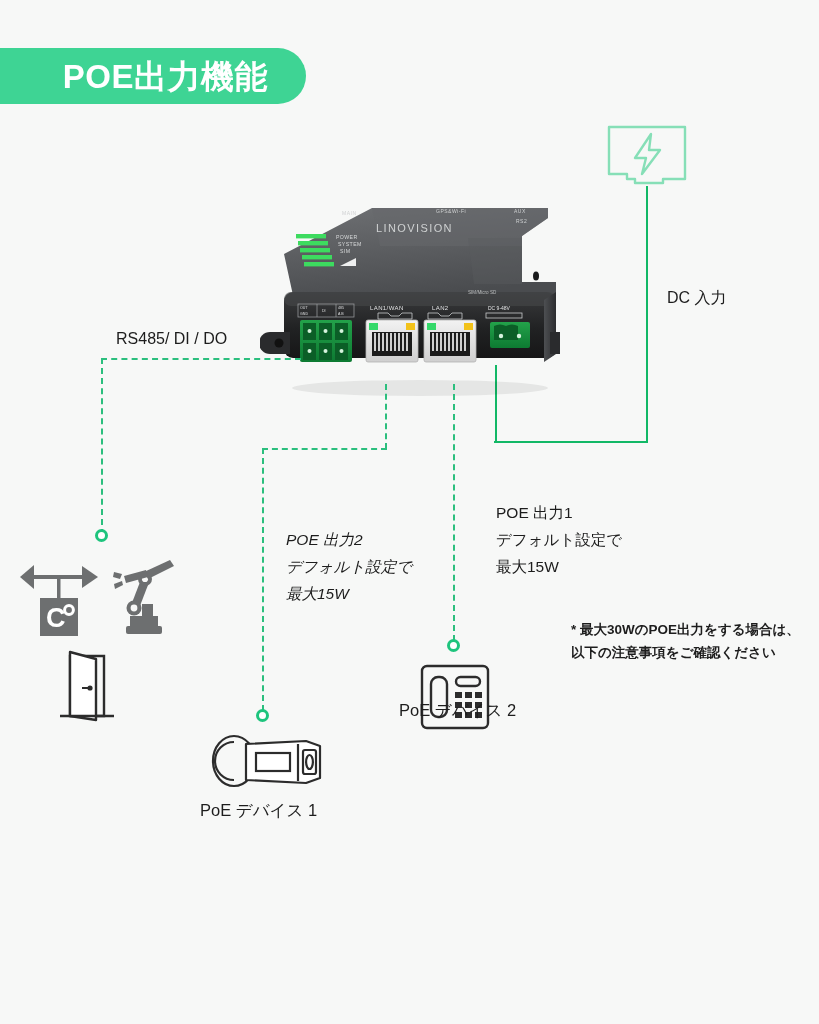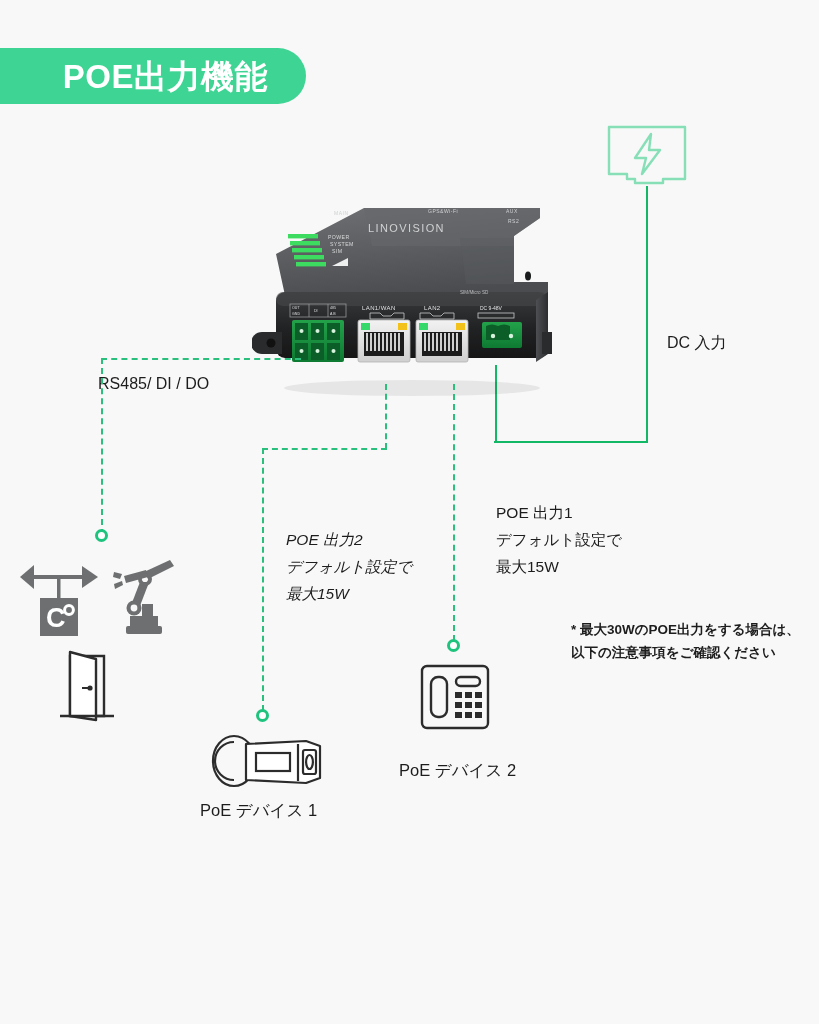--- a/index.html
+++ b/index.html
@@ -43,21 +43,21 @@
   }
 
   
   .label {
     position: absolute;
     color: #1d1d1d;
     font-size: 15.5px;
     line-height: 27px;
     white-space: pre-line;
   }
-  .label.big { font-size: 16px; margin-top: 45px; }
+  .label.big { font-size: 16px; }
   .dash-h {
     position: absolute;
     height: 0;
     border-top: 2px dashed #2bbf7e;
   }
   .dash-v {
     position: absolute;
     width: 0;
     border-left: 2px dashed #2bbf7e;
   }
@@ -77,21 +77,21 @@
     height: 13px;
     border-radius: 50%;
     background: #ffffff;
     border: 3.5px solid #1ec47d;
     box-sizing: border-box;
   }
 
   
   #device {
     position: absolute;
-    left: 252px;
+    left: 260px;
     top: 196px;
     width: 300px;
     height: 200px;
   }
   .dev-svg { display: block; }
 
   
   .icon-wrap { position: absolute; }
   .icon-caption {
     position: absolute;
@@ -286,21 +286,21 @@
 
       <g>
         <rect x="230" y="126" width="40" height="26" rx="2" fill="url(#grnTerm)"></rect>
         <path d="M234 130 q6 -3 12 0 q6 -3 12 0 l0 14 h-24 z" fill="#0b5e27"></path>
         <circle cx="241" cy="140" r="2.2" fill="#d6f2dd"></circle>
         <circle cx="259" cy="140" r="2.2" fill="#d6f2dd"></circle>
       </g>
     </svg>
   </div>
 
-  <div class="label big" style="left:98px; top:325px;">RS485/ DI / DO</div>
+  <div class="label big" style="left:116px; top:325px;">RS485/ DI / DO</div>
   <div class="dash-h" style="left:101px; top:358px; width:200px;"></div>
   <div class="dash-v" style="left:101px; top:358px; height:177px;"></div>
   <div class="dot" style="left:95px; top:529px;"></div>
 
   <div class="dash-v" style="left:385px; top:384px; height:65px;"></div>
   <div class="dash-h" style="left:262px; top:448px; width:125px;"></div>
   <div class="dash-v" style="left:262px; top:448px; height:263px;"></div>
   <div class="dot" style="left:256px; top:709px;"></div>
   <div class="label" style="left:286px; top:526px;font-style:italic;">POE 出力2
 デフォルト設定で
@@ -398,19 +398,19 @@
           <rect x="57" y="30" width="7" height="6"></rect>
         <rect x="37" y="40" width="7" height="6"></rect>
           <rect x="47" y="40" width="7" height="6"></rect>
           <rect x="57" y="40" width="7" height="6"></rect>
         <rect x="37" y="50" width="7" height="6"></rect>
           <rect x="47" y="50" width="7" height="6"></rect>
           <rect x="57" y="50" width="7" height="6"></rect>
       </g>
     </svg>
   </div>
-  <div class="icon-caption" style="left:399px; top:760px;">PoE デバイス 2</div>
+  <div class="icon-caption" style="left:399px; top:700px;">PoE デバイス 2</div>
 
   <div id="note-star">* 最大30WのPOE出力をする場合は、
   以下の注意事項をご確認ください</div>
 
 
 </div>
 
 </body></html>

